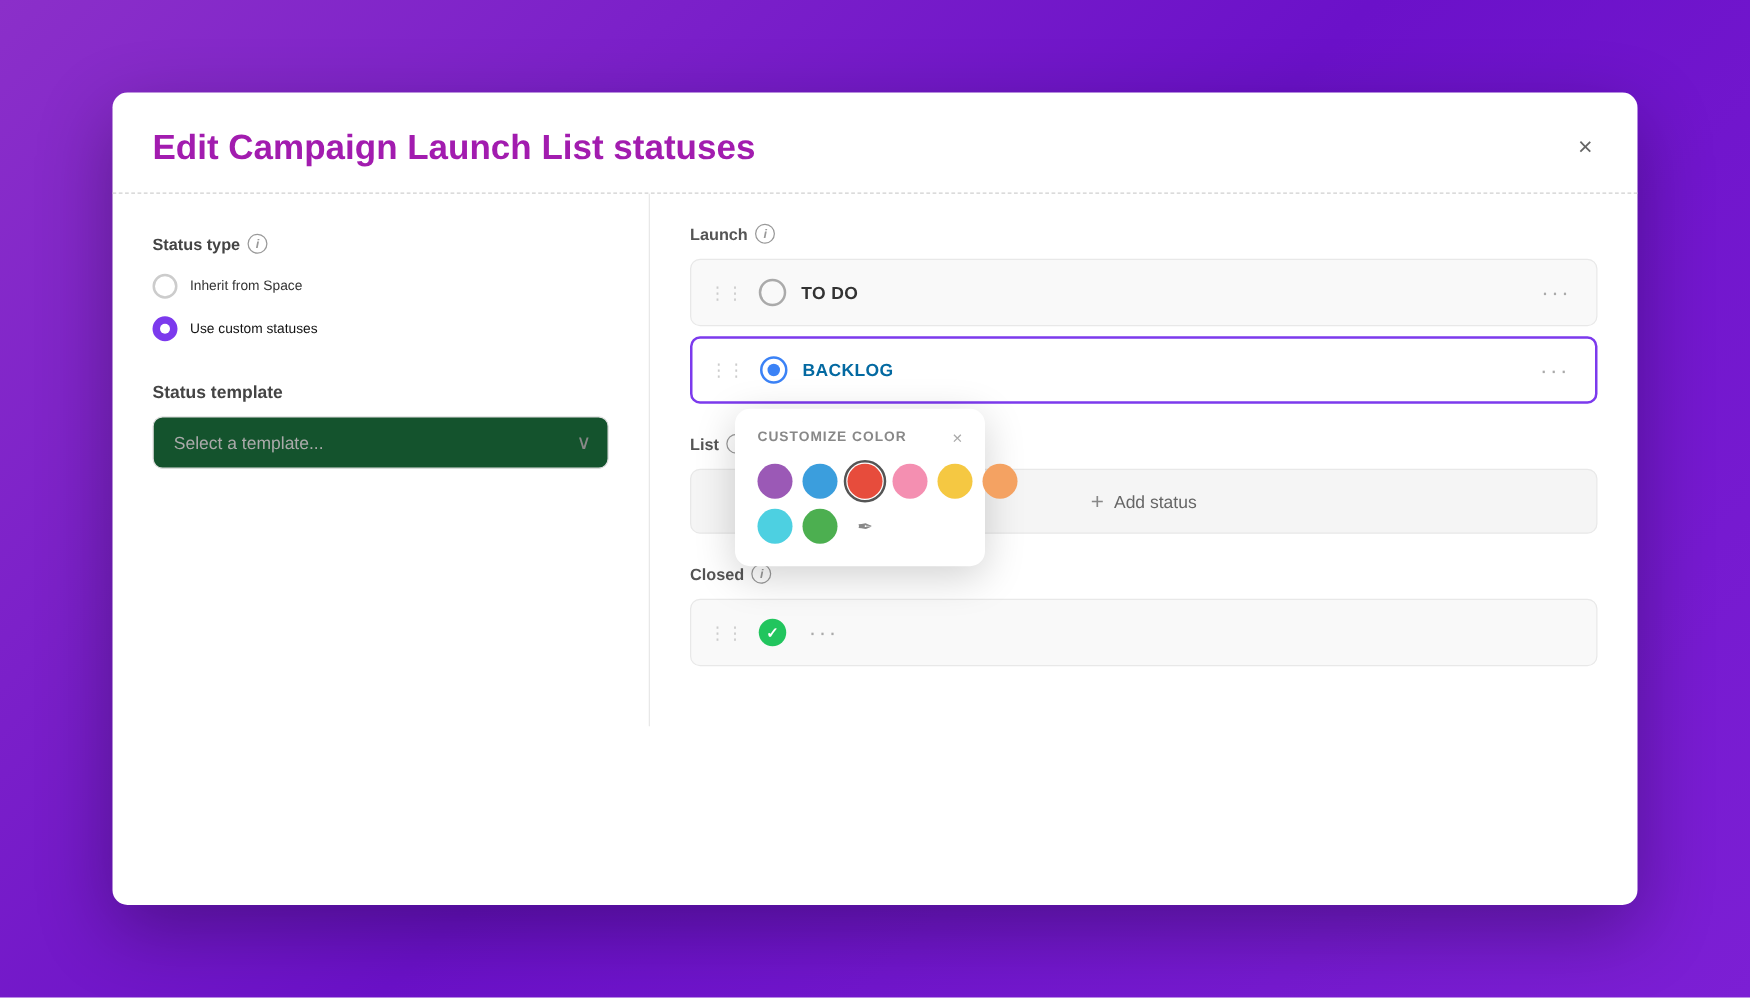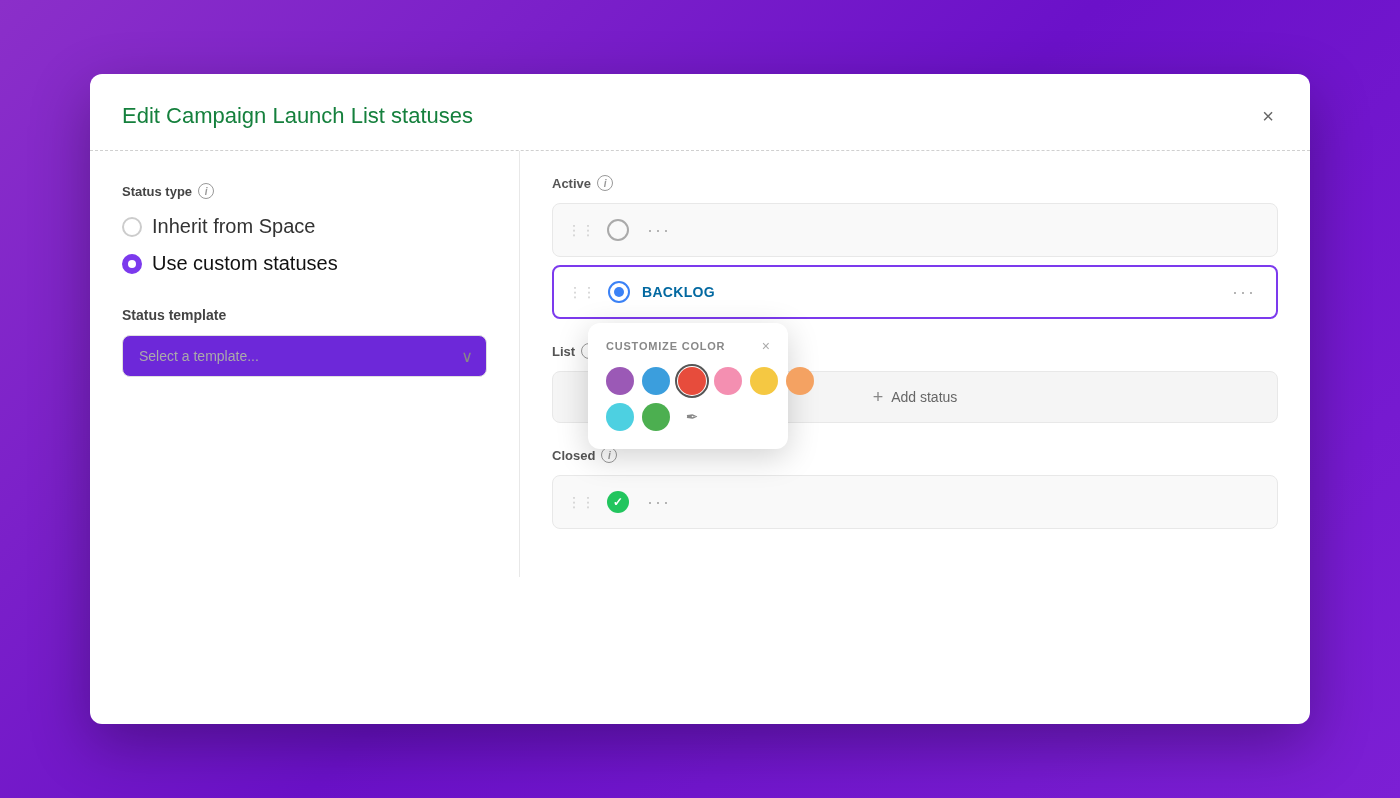--- a/index.html
+++ b/index.html
@@ -26,23 +26,23 @@
 
     .modal-header {
       padding: 28px 32px 20px;
       border-bottom: 1px dashed #d0d0d0;
       display: flex;
       align-items: center;
       justify-content: space-between;
     }
 
     .modal-title {
-      font-size: 22px;
-      font-weight: 400;
-      color: #15803d;
+      font-size: 28px;
+      font-weight: 700;
+      color: #a21caf;
     }
 
     .close-btn {
       background: none;
       border: none;
       cursor: pointer;
       font-size: 20px;
       color: #666;
       padding: 4px;
       line-height: 1;
@@ -123,21 +123,21 @@
 
     .radio-circle.checked::after {
       content: '';
       width: 8px;
       height: 8px;
       border-radius: 50%;
       background: #fff;
     }
 
     .radio-label {
-      font-size: 20px;
+      font-size: 11px;
       color: #333;
     }
 
     .radio-label.bold {
       font-weight: 400;
       color: #111;
       text-align: right;
     }
 
     .template-label {
@@ -152,21 +152,21 @@
     }
 
     .select-wrapper select {
       width: 100%;
       padding: 12px 56px 12px 16px;
       border: 1.5px solid #e0e0e0;
       border-radius: 8px;
       font-size: 14px;
       color: #aaa;
       appearance: none;
-      background: #6d28d9;
+      background: #14532d;
       cursor: pointer;
     }
 
     .select-arrow {
       position: absolute;
       right: 14px;
       top: 50%;
       transform: translateY(-50%);
       color: #888;
       pointer-events: none;
@@ -425,27 +425,28 @@
         </select>
         <span class="select-arrow">∨</span>
       </div>
 
     </div>
 
     <div class="right-panel">
 
       <div class="status-section">
         <div class="status-section-title">
-          <span>Active</span>
+          <span>Launch</span>
           <span class="info-icon">i</span>
         </div>
 
         <div class="status-row" style="margin-bottom: 8px;">
           <span class="drag-handle">⋮⋮</span>
           <div class="status-dot gray-outline"></div>
+          <span class="status-name">TO DO</span>
           <button class="more-btn">···</button>
         </div>
 
         <div class="active-section-area">
           <div class="status-row active-edit" style="margin-bottom: 0;">
             <span class="drag-handle">⋮⋮</span>
             <div class="status-dot blue-filled"></div>
             <input class="status-input" type="text" value="BACKLOG" style="">
             <button class="more-btn">···</button>
           </div>

